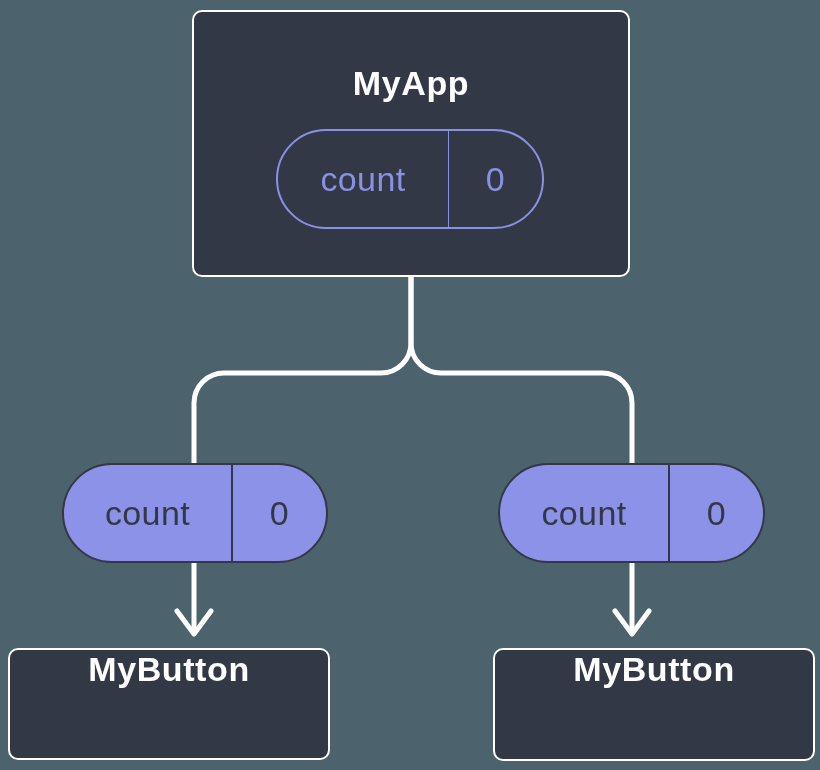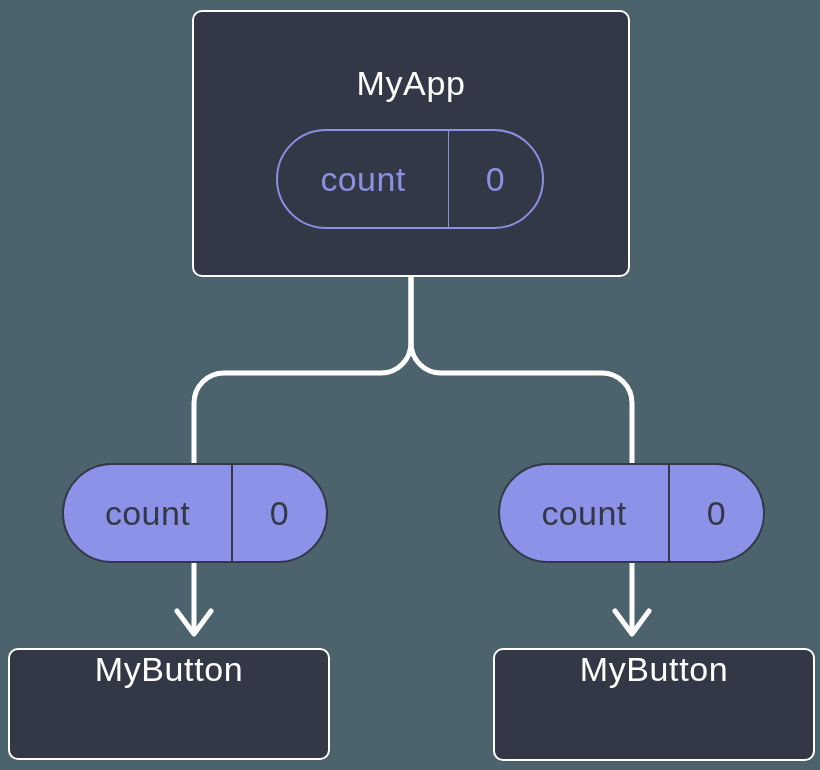--- a/index.html
+++ b/index.html
@@ -20,21 +20,21 @@
     position:absolute;box-sizing:border-box;z-index:2;
     background:var(--node-fill,#333846);
     border:2.5px solid var(--node-border,#FFFFFF);
     border-radius:10px;
   }
   .root-node{left:192px;top:10px;width:438px;height:267px;}
   .leaf-node{display:flex;justify-content:center;}
   .leaf-left{left:8px;top:648px;width:322px;height:112px;}
   .leaf-right{left:493px;top:648px;width:322px;height:113px;}
   .node-title{
-    color:#FFFFFF;font-size:34px;font-weight:400;letter-spacing:.6px;
+    color:#FFFFFF;font-size:34px;font-weight:700;letter-spacing:.6px;
   }
   .root-title{position:absolute;left:0;right:0;top:52px;text-align:center;}
   
   .pill{
     position:absolute;box-sizing:border-box;z-index:2;display:flex;
     height:100px;border-radius:50px;font-size:34px;letter-spacing:.4px;
   }
   .pill-seg{display:flex;align-items:center;justify-content:center;}
   .pill-label{flex:1;}
   .pill-value{width:93px;}

